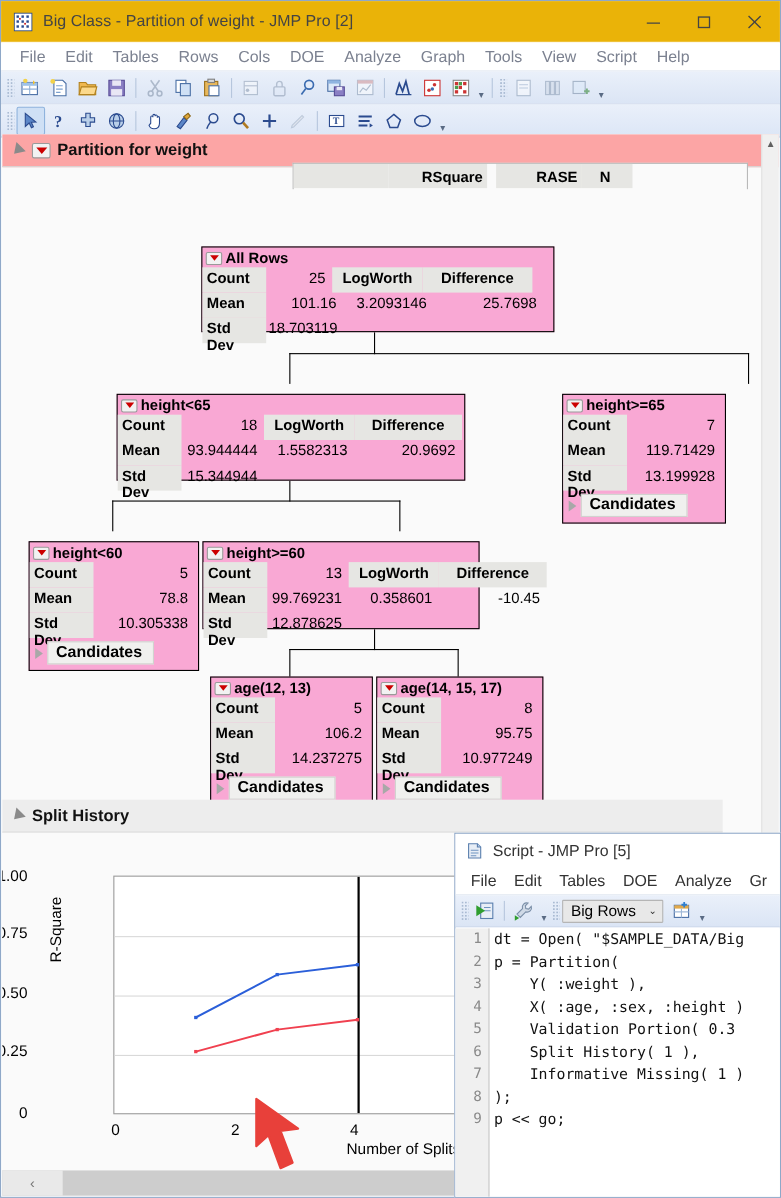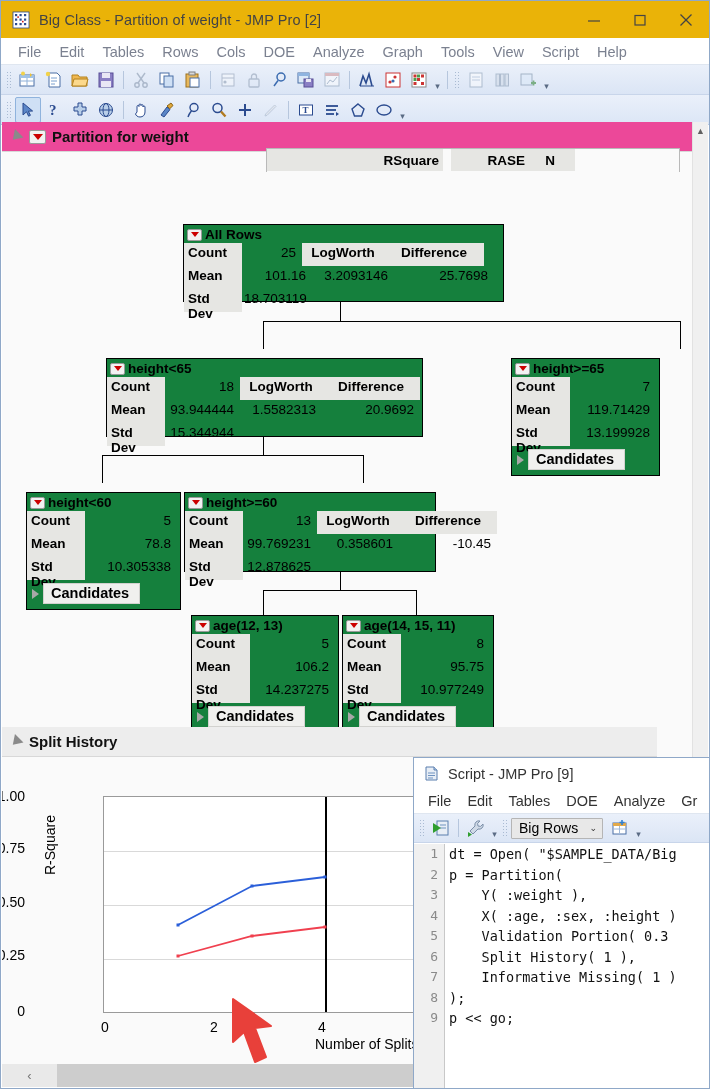--- a/index.html
+++ b/index.html
@@ -66,21 +66,21 @@
   .tmore { width:11px; height:22px; display:flex;align-items:flex-end;justify-content:center;
     font-size:9px; color:#5a6b84; flex:none;}
 
   
   .report {
     position:absolute; left:1px; right:1px; top:121px; bottom:24px;
     background:#fafafa; overflow:hidden;
   }
   .outline-hdr {
     display:flex; align-items:center; gap:6px;
-    padding:6px 0 6px 8px; background:#ec4899;
+    padding:6px 0 6px 8px; background:#fca5a5;
     border-bottom:1px solid #d8d8d8;
     position:relative;
   }
   .outline-hdr.sub { background:#ededed; }
   .tri-open {
     width:0;height:0;border-left:6px solid transparent;border-right:6px solid transparent;
     border-top:9px solid #8a8a8a; transform:rotate(45deg); flex:none; margin-right:1px;
   }
   .redtri {
     width:17px;height:14px;background:#f2f2f2;border:1px solid #9a9a9a;border-radius:2px;
@@ -99,21 +99,21 @@
         display:flex; align-items:center; justify-content:flex-end; padding-right:4px;}
   .ch.blank { width:86px; }
   .ch.rsq { width:90px; }
   .ch.gap { width:8px; background:#fafafa;}
   .ch.rase { width:78px; }
   .ch.n { width:46px; justify-content:center;}
 
   
   .tree { position:absolute; left:0; top:50px; right:0; bottom:0; }
   .node {
-    position:absolute; border:1px solid #000; background:#15803d;
+    position:absolute; border:1px solid #000; background:#f9a8d4;
     font-size:13.5px; color:#000;
   }
   .node-title {
     display:flex; align-items:center; gap:3px; padding:2px 3px 1px 3px;
     font-weight:bold; font-size:13.5px;
   }
   .node-title .redtri { width:15px;height:12px; }
   .node-title .redtri::after { border-left-width:4px;border-right-width:4px;border-top-width:5px;}
   .stats { display:grid; }
   .srow { display:flex; align-items:stretch; height:23px; }
@@ -682,21 +682,21 @@
         </div>
         <div class="cand">
           <span class="arrow"></span>
           <span class="cbox">Candidates</span>
         </div>
       </div>
 
       <div class="node" style="left:340px;top:443px;width:152px;height:118px;">
         <div class="node-title">
           <span class="redtri"></span>
-          <span>age(14, 15, 11)</span>
+          <span>age(14, 15, 17)</span>
         </div>
         <div class="stats">
           <div class="srow">
             <div class="lbl">Count</div>
             <div class="val" style="width:89px;">8</div>
           </div>
           <div class="srow">
             <div class="lbl">Mean</div>
             <div class="val" style="width:89px;">95.75</div>
           </div>
@@ -783,21 +783,21 @@
       <svg width="17" height="17" viewBox="0 0 17 17">
         <path d="M3 2 h8 l3 3 v10 H3z" fill="#e8eef6" stroke="#5a7fae"></path>
         <path d="M11 2 v3 h3" fill="#b9cfe9" stroke="#5a7fae"></path>
         <g stroke="#6f93c0">
             <line x1="5" y1="8" x2="12" y2="8"></line>
             <line x1="5" y1="10.5" x2="12" y2="10.5"></line>
             <line x1="5" y1="13" x2="10" y2="13"></line>
           </g>
       </svg>
     </div>
-    <div class="s-title-text">Script - JMP Pro [9]</div>
+    <div class="s-title-text">Script - JMP Pro [5]</div>
   </div>
 
   <div class="s-menubar">
     <div class="s-menuitem">File</div>
     <div class="s-menuitem">Edit</div>
     <div class="s-menuitem">Tables</div>
     <div class="s-menuitem">DOE</div>
     <div class="s-menuitem">Analyze</div>
     <div class="s-menuitem">Gr</div>
   </div>

